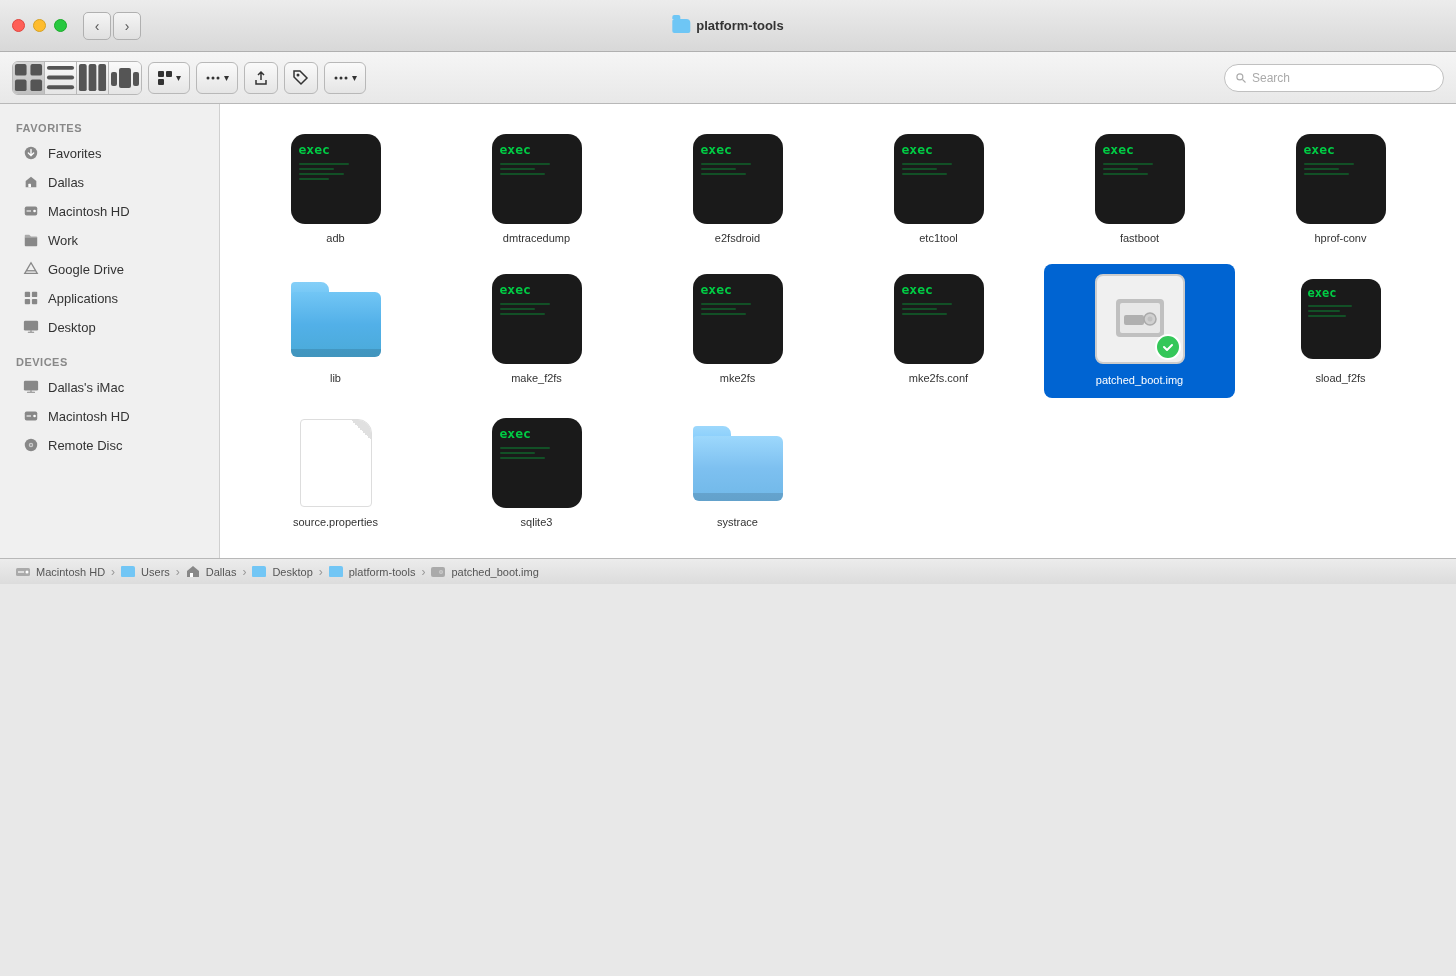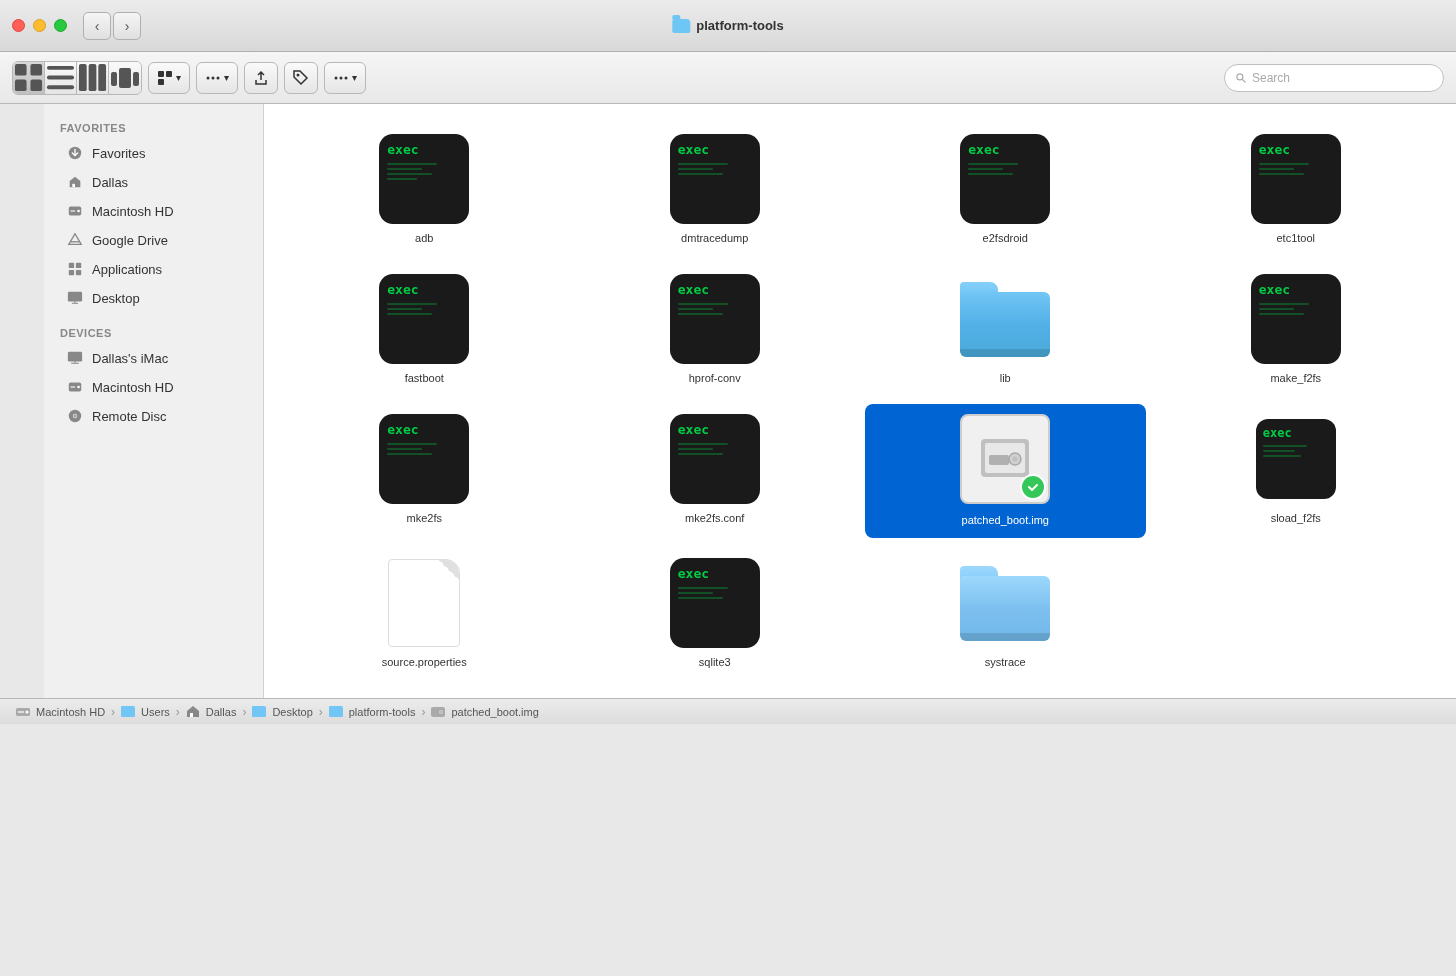--- a/index.html
+++ b/index.html
@@ -150,21 +150,20 @@
       gap: 5px;
       font-size: 12px;
       color: #999;
     }
 
     
     .main-content {
       display: flex;
       flex: 1;
       overflow: hidden;
-      padding-left: 44px;
     }
 
     
     .sidebar {
       width: 220px;
       background: #f0f0f0;
       border-right: 1px solid #d0d0d0;
       padding: 12px 0;
       flex-shrink: 0;
       overflow-y: auto;
@@ -199,21 +198,21 @@
 
     
     .file-grid-container {
       flex: 1;
       background: white;
       overflow-y: auto;
       padding: 20px;
     }
     .file-grid {
       display: grid;
-      grid-template-columns: repeat(4, 1fr);
+      grid-template-columns: repeat(6, 1fr);
       gap: 10px;
     }
     .file-item {
       display: flex;
       flex-direction: column;
       align-items: center;
       padding: 10px 8px;
       border-radius: 8px;
       cursor: pointer;
       gap: 8px;
@@ -517,20 +516,29 @@
         <div class="sidebar-icon">
           <svg viewBox="0 0 18 18" fill="none" width="16" height="16">
             <rect x="2" y="4" width="14" height="10" rx="2" fill="#888"></rect>
             <circle cx="13" cy="9" r="1.5" fill="white"></circle>
             <line x1="4" y1="9" x2="9" y2="9" stroke="white" stroke-width="1.2"></line>
           </svg>
         </div>
         <span>Macintosh HD</span>
       </div>
 
+      <div class="sidebar-item">
+        <div class="sidebar-icon">
+          <svg viewBox="0 0 18 18" fill="none" width="16" height="16">
+            <path d="M2 6h14v9a1 1 0 01-1 1H3a1 1 0 01-1-1V6z" fill="#888"></path>
+            <path d="M2 6V4a1 1 0 011-1h4l2 2h6a1 1 0 011 1H2z" fill="#aaa"></path>
+          </svg>
+        </div>
+        <span>Work</span>
+      </div>
 
       <div class="sidebar-item">
         <div class="sidebar-icon">
           <svg viewBox="0 0 18 18" fill="none" width="16" height="16">
             <polygon points="9,2 16,14 2,14" fill="none" stroke="#888" stroke-width="1.5"></polygon>
             <line x1="4" y1="11" x2="14" y2="11" stroke="#888" stroke-width="1.5"></line>
           </svg>
         </div>
         <span>Google Drive</span>
       </div>

